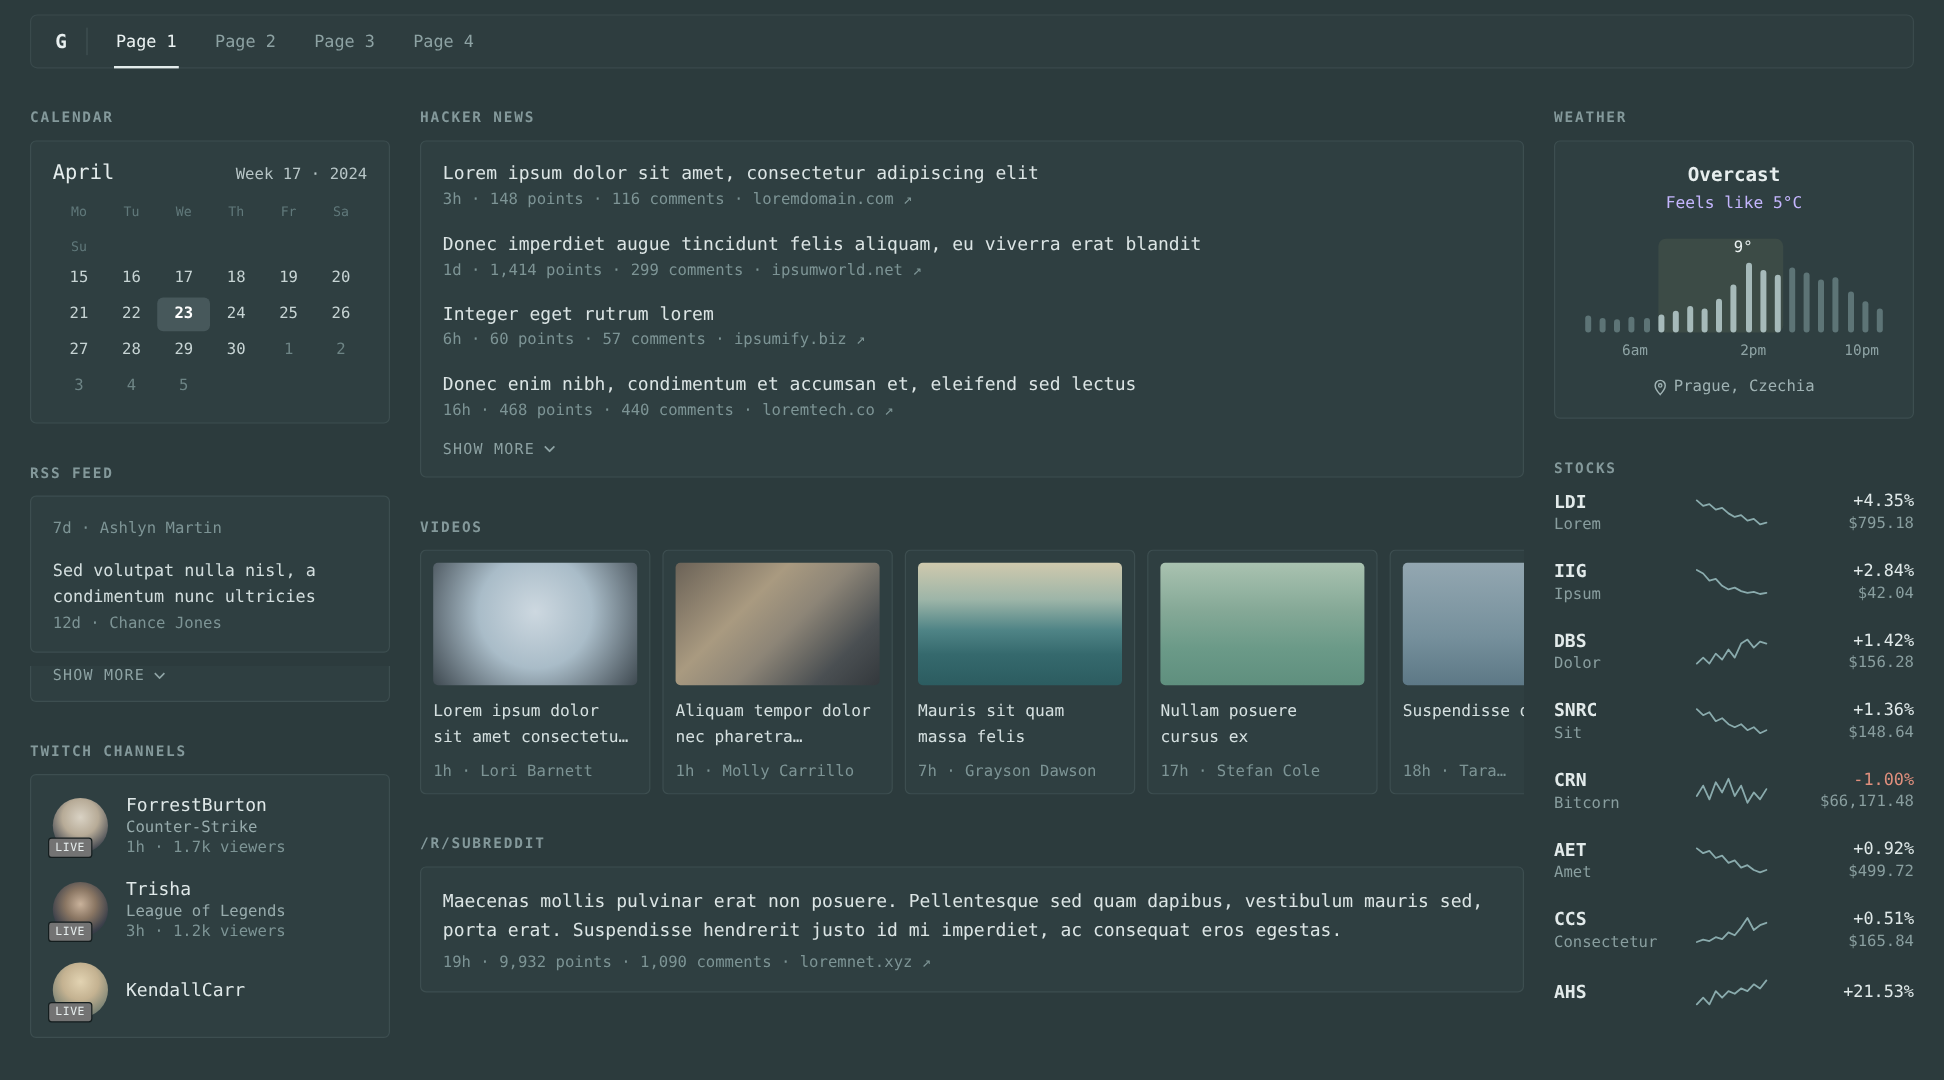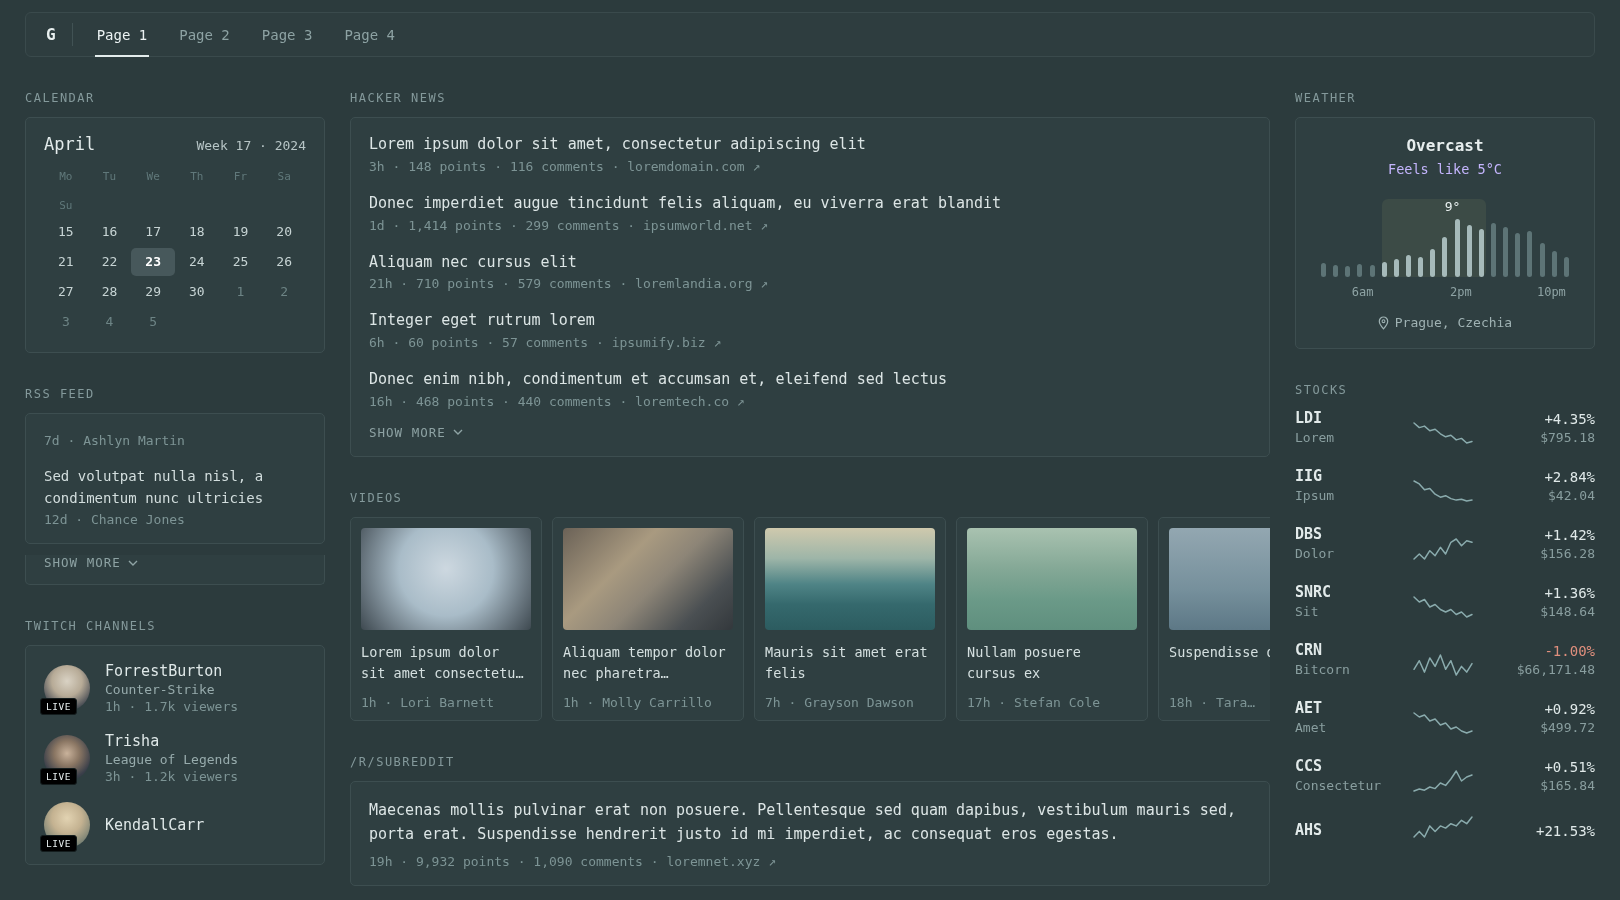--- a/index.html
+++ b/index.html
@@ -34,21 +34,21 @@
   .tab{
     display:flex;align-items:center;position:relative;padding:0 16px;
     background:none;border:none;cursor:pointer;
     color:var(--muted);font-family:inherit;font-size:14px;
   }
   .tab.active{color:#ecf3f3;}
   .tab.active::after{content:"";position:absolute;left:14px;right:14px;bottom:-1px;height:2px;background:#e3ecec;}
   
   .grid{display:grid;grid-template-columns:300px minmax(0,1fr) 300px;gap:25px;padding:34px 25px 0;}
   .widget + .widget{margin-top:34px;}
-  .wtitle{margin:0 0 12px;font-size:12px;font-weight:normal;letter-spacing:1.5px;color:var(--title);}
+  .wtitle{margin:0 0 12px;font-size:12px;font-weight:bold;letter-spacing:1.5px;color:var(--title);}
   .card{background:var(--card);border:1px solid var(--border);border-radius:5px;padding:16px 18px;}
   .meta{font-size:13px;color:var(--dim);margin-top:3px;}
   .link{color:var(--dim);cursor:pointer;}
   .show-more{
     display:flex;align-items:center;gap:7px;margin-top:16px;
     background:none;border:none;padding:0;cursor:pointer;
     font-family:inherit;font-size:12.5px;letter-spacing:1px;color:var(--muted);
   }
   .chev{width:10px;height:6px;}
   
@@ -64,21 +64,21 @@
   .rss-item{margin-bottom:18px;}
   .rss-item:last-of-type{margin-bottom:0;}
   .rss-title{font-size:14px;line-height:1.55;color:#d3dede;cursor:pointer;}
   
   .tw-item{display:flex;align-items:center;gap:15px;margin-bottom:18px;cursor:pointer;}
   .tw-item:last-of-type{margin-bottom:0;}
   .avatar-wrap{position:relative;width:46px;height:46px;flex:none;}
   .avatar{width:46px;height:46px;border-radius:50%;}
   .live-badge{
     position:absolute;left:-4px;bottom:-4px;
-    background:#000000;color:#e6eded;font-size:9.5px;letter-spacing:.5px;
+    background:#737373;color:#e6eded;font-size:9.5px;letter-spacing:.5px;
     padding:2px 5px;border-radius:3px;border:1px solid #141d1e;
   }
   .tw-name{font-size:15px;color:#dfe8e8;}
   .tw-game{font-size:13px;color:#97abac;margin-top:2px;}
   .tw-meta{font-size:13px;color:var(--dim);margin-top:2px;}
   
   .hn-item{margin-bottom:19px;}
   .hn-item:last-of-type{margin-bottom:0;}
   .hn-title{font-size:15px;color:#dce5e5;cursor:pointer;line-height:1.45;}
   
@@ -98,21 +98,21 @@
   .w-band{position:absolute;top:0;bottom:0;border-radius:6px;background:#3c4b46;}
   .w-peak{position:absolute;top:0;transform:translateX(-50%);font-size:13px;color:#eaf1f1;z-index:2;}
   .w-bars{position:absolute;left:0;right:0;bottom:0;display:flex;align-items:flex-end;justify-content:space-between;padding:0 3px;z-index:1;}
   .wbar{width:5px;border-radius:3px;background:#5d7476;}
   .wbar.day{background:#a6baba;}
   .w-times{position:relative;height:16px;margin-top:8px;font-size:12px;color:#8ea3a4;}
   .w-times span{position:absolute;transform:translateX(-50%);}
   .t0{left:19%;text-align:center;} .t1{left:56%;} .t2{left:90%;}
   .w-loc{display:flex;align-items:center;justify-content:center;gap:6px;margin-top:14px;font-size:13px;color:#9fb2b3;}
   
-  .stock{display:flex;align-items:flex-end;margin-bottom:22px;cursor:pointer;}
+  .stock{display:flex;align-items:center;margin-bottom:22px;cursor:pointer;}
   .s-left{width:92px;flex:none;}
   .s-ticker{font-size:15px;font-weight:bold;color:#e2eaea;}
   .s-name{font-size:13px;color:#899e9f;margin-top:3px;}
   .s-spark{flex:1;display:flex;justify-content:center;align-items:center;}
   .s-right{width:96px;flex:none;text-align:right;}
   .s-change{font-size:14px;color:#e0e9e9;}
   .s-change.neg{color:var(--neg);}
   .s-price{font-size:13px;color:#899e9f;margin-top:3px;}
 </style>
 </head>
@@ -288,26 +288,20 @@
               </div>
             </div>
 
             <div class="hn-item">
               <div class="hn-title">Donec imperdiet augue tincidunt felis aliquam, eu viverra erat blandit</div>
               <div class="meta">
                 <span>1d · 1,414 points · 299 comments · </span><span class="link">ipsumworld.net ↗</span>
               </div>
             </div>
 
-            <div class="hn-item">
-              <div class="hn-title">Aliquam nec cursus elit</div>
-              <div class="meta">
-                <span>21h · 710 points · 579 comments · </span><span class="link">loremlandia.org ↗</span>
-              </div>
-            </div>
 
             <div class="hn-item">
               <div class="hn-title">Integer eget rutrum lorem</div>
               <div class="meta">
                 <span>6h · 60 points · 57 comments · </span><span class="link">ipsumify.biz ↗</span>
               </div>
             </div>
 
             <div class="hn-item">
               <div class="hn-title">Donec enim nibh, condimentum et accumsan et, eleifend sed lectus</div>
@@ -336,21 +330,21 @@
           </div>
 
           <div class="vcard">
             <div class="vthumb" style="background: linear-gradient(135deg, rgb(107, 98, 87) 0%, rgb(169, 154, 128) 35%, rgb(141, 133, 119) 55%, rgb(74, 79, 82) 80%, rgb(51, 56, 60) 100%);"></div>
             <div class="vtitle">Aliquam tempor dolor nec pharetra…</div>
             <div class="vmeta">1h · Molly Carrillo</div>
           </div>
 
           <div class="vcard">
             <div class="vthumb" style="background: linear-gradient(rgb(207, 201, 173) 0%, rgb(157, 181, 168) 30%, rgb(79, 132, 134) 55%, rgb(53, 105, 109) 75%, rgb(44, 92, 96) 100%);"></div>
-            <div class="vtitle">Mauris sit amet erat felis</div>
+            <div class="vtitle">Mauris sit quam massa felis</div>
             <div class="vmeta">7h · Grayson Dawson</div>
           </div>
 
           <div class="vcard">
             <div class="vthumb" style="background: linear-gradient(rgb(169, 194, 176) 0%, rgb(132, 168, 150) 40%, rgb(107, 154, 136) 70%, rgb(95, 143, 126) 100%);"></div>
             <div class="vtitle">Nullam posuere cursus ex</div>
             <div class="vmeta">17h · Stefan Cole</div>
           </div>
 
           <div class="vcard">

